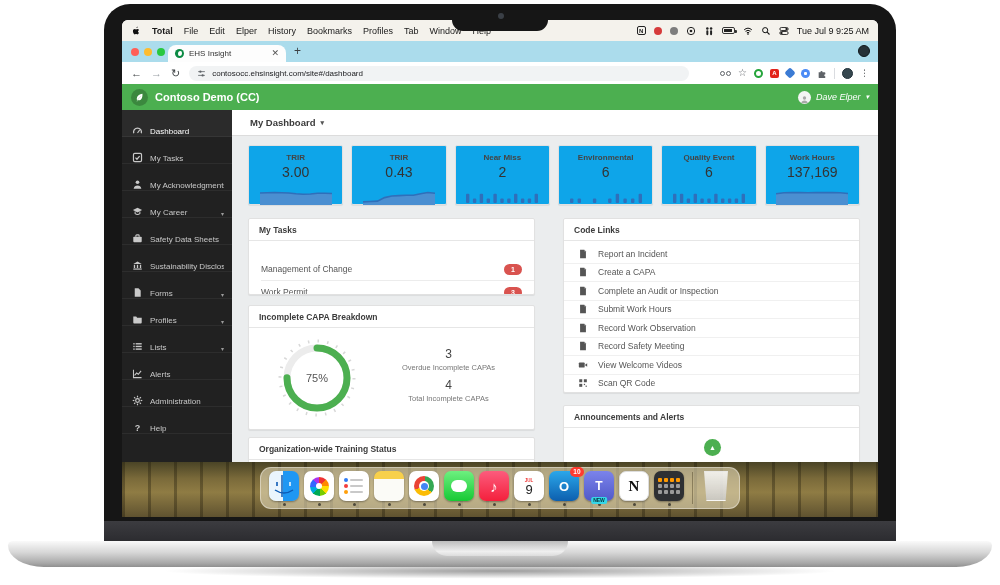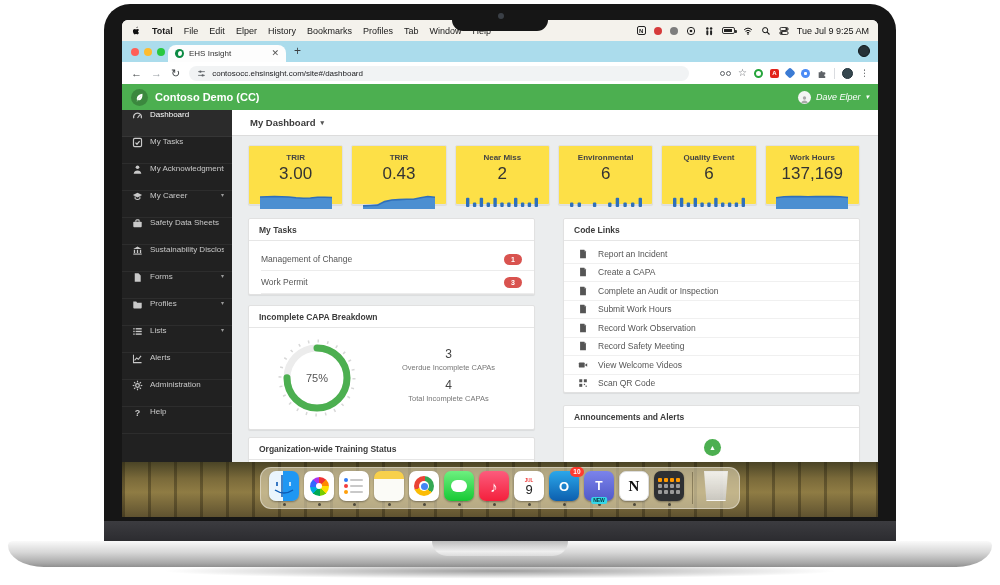--- a/index.html
+++ b/index.html
@@ -70,43 +70,43 @@
   .leaf-badge { width:17px; height:17px; border-radius:50%; background:rgba(0,0,0,.22); display:flex; align-items:center; justify-content:center; }
   .leaf-badge svg { width:11px; height:11px; }
   .app-title { color:#fff; font-weight:bold; font-size:11px; margin-left:7px; }
   .user-chip { margin-left:auto; display:flex; align-items:center; gap:5px; color:#fff; font-size:9px;font-style:italic; }
   .user-avatar { width:13px; height:13px; border-radius:50%; background:#f4f4f4; display:flex; align-items:flex-end; justify-content:center; overflow:hidden; }
   .user-avatar svg { width:9px; height:9px; }
   .caret { font-size:7px; }
 
   
   .sidebar { position:absolute; left:0; top:90px; width:110px; height:352px; background:#212121; }
-  .side-item { height:27px; display:flex; align-items:flex-start; gap:7px; padding:0 8px 0 10px; border-bottom:1px solid rgba(255,255,255,.055); color:#c9c9c9; font-size:8px; cursor:default; }
+  .side-item { height:27px; display:flex; align-items:flex-end; gap:7px; padding:0 8px 0 10px; border-bottom:1px solid rgba(255,255,255,.055); color:#c9c9c9; font-size:8px; cursor:default; }
   .side-item.active { background:#2b2b2b; color:#fff; }
   .side-item .sicon { width:11px; height:11px; flex:0 0 auto; display:flex; align-items:center; justify-content:center; color:#c9c9c9; font-size:9px; }
   .side-item .sicon svg { width:11px; height:11px; display:block; }
   .side-item .slabel { flex:1; white-space:nowrap; overflow:hidden; }
   .side-item .schev { font-size:6px; color:#9a9a9a; }
 
   
   .main { position:absolute; left:110px; top:90px; width:646px; height:352px; background:#ebedee; overflow:hidden; }
   .dash-header { position:absolute; left:0; top:0; width:646px; height:26px; background:#fff; border-bottom:1px solid #dcdcdc; display:flex; align-items:center; padding-left:18px; gap:5px; font-size:9.5px; font-weight:bold; color:#3a3a3a; }
   .dash-header .caret { color:#555; }
 
   .card { position:absolute; background:#fff; border:1px solid #e1e1e1; border-radius:2px; box-shadow:0 1px 1px rgba(0,0,0,.07); overflow:hidden; }
   .card-hd { padding:6px 10px 5px; font-size:8.5px; font-weight:bold; color:#3c3c3c; border-bottom:1px solid #e6e6e6; }
 
   .kpi-row { position:absolute; left:16px; top:35px; width:612px; height:60px; display:flex; gap:8px; }
-  .kpi-card { flex:1; background:#fde047; border:1px solid #e1e1e1; border-radius:2px; box-shadow:0 1px 1px rgba(0,0,0,.07); text-align:center; padding-top:7px; }
+  .kpi-card { flex:1; background:#0ea5e9; border:1px solid #e1e1e1; border-radius:2px; box-shadow:0 1px 1px rgba(0,0,0,.07); text-align:center; padding-top:7px; }
   .kpi-label { font-size:8px; font-weight:bold; color:#444; }
-  .kpi-value { font-size:17px; color:#333; margin:2px 0 10px; }
+  .kpi-value { font-size:14px; color:#333; margin:2px 0 10px; }
   .kpi-card svg { display:block; margin:0 auto; }
 
   .tasks-card { left:16px; top:108px; width:287px; height:77px; }
-  .task-rows { margin-top:7px; }
+  .task-rows { margin-top:17px; }
   .task-row { height:23px; margin-left:12px; padding-right:12px; display:flex; align-items:center; border-bottom:1px solid #ececec; font-size:8.5px; color:#555; }
   .task-row .grow { flex:1; }
   .pill { background:#d9534f; color:#fff; font-size:7px; font-weight:bold; border-radius:8px; padding:2px 7px; line-height:1; }
 
   .capa-card { left:16px; top:195px; width:287px; height:125px; }
   .capa-body { display:flex; align-items:center; padding:8px 10px 0 26px; gap:14px; }
   .donut-wrap { position:relative; width:84px; height:84px; flex:0 0 auto; }
   .donut-wrap svg { width:84px; height:84px; }
   .donut-label { position:absolute; left:0; top:0; width:84px; height:84px; display:flex; align-items:center; justify-content:center; font-size:11px; color:#555; }
   .capa-stats { flex:1; text-align:center; }

